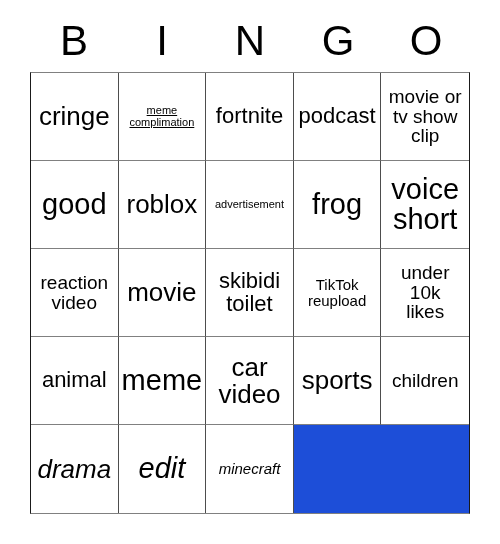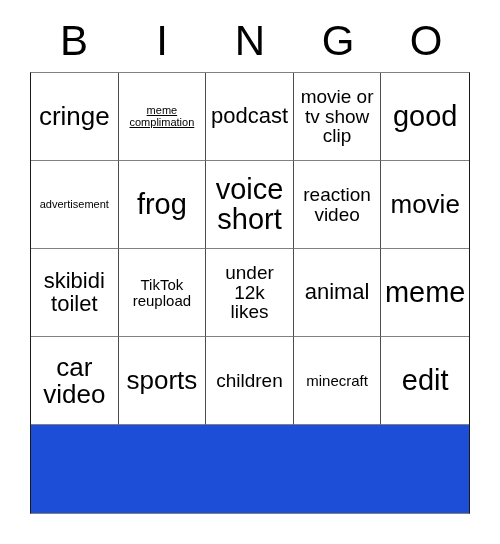--- a/index.html
+++ b/index.html
@@ -103,30 +103,36 @@
 
   <div id="grid">
     <div class="cell">
         <span class="cell-text fs-lg">cringe</span>
       </div>
     <div class="cell">
         <span class="cell-text fs-xxs">meme
 complimation</span>
       </div>
     <div class="cell">
+        <span class="cell-text fs-md">fortnite</span>
+      </div>
+    <div class="cell">
         <span class="cell-text fs-md">podcast</span>
       </div>
     <div class="cell">
         <span class="cell-text fs-sm">movie or
 tv show
 clip</span>
       </div>
 
     <div class="cell">
         <span class="cell-text fs-xl">good</span>
+      </div>
+    <div class="cell">
+        <span class="cell-text fs-lg">roblox</span>
       </div>
     <div class="cell">
         <span class="cell-text fs-tiny">advertisement</span>
       </div>
     <div class="cell">
         <span class="cell-text fs-xl">frog</span>
       </div>
     <div class="cell">
         <span class="cell-text fs-xl">voice
 short</span>
@@ -143,41 +149,44 @@
         <span class="cell-text fs-md">skibidi
 toilet</span>
       </div>
     <div class="cell">
         <span class="cell-text fs-xs">TikTok
 reupload</span>
       </div>
 
     <div class="cell">
         <span class="cell-text fs-sm">under
-12k
+10k
 likes</span>
       </div>
     <div class="cell">
         <span class="cell-text fs-md">animal</span>
       </div>
     <div class="cell">
         <span class="cell-text fs-xl">meme</span>
       </div>
     <div class="cell">
         <span class="cell-text fs-lg">car
 video</span>
       </div>
 
     <div class="cell">
         <span class="cell-text fs-lg">sports</span>
       </div>
     <div class="cell">
         <span class="cell-text fs-sm">children</span>
       </div>
     <div class="cell">
-        <span class="cell-text fs-xs">minecraft</span>
+        <span class="cell-text fs-lg">drama</span>
       </div>
     <div class="cell">
         <span class="cell-text fs-xl">edit</span>
+      </div>
+    <div class="cell">
+        <span class="cell-text fs-xs">minecraft</span>
       </div>
   </div>
 
 </div>
 
 </body></html>

